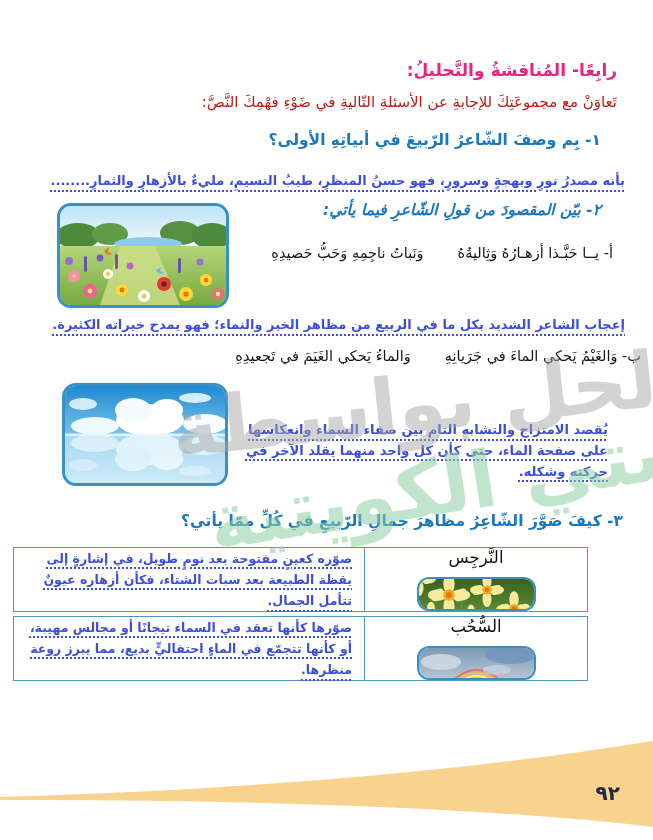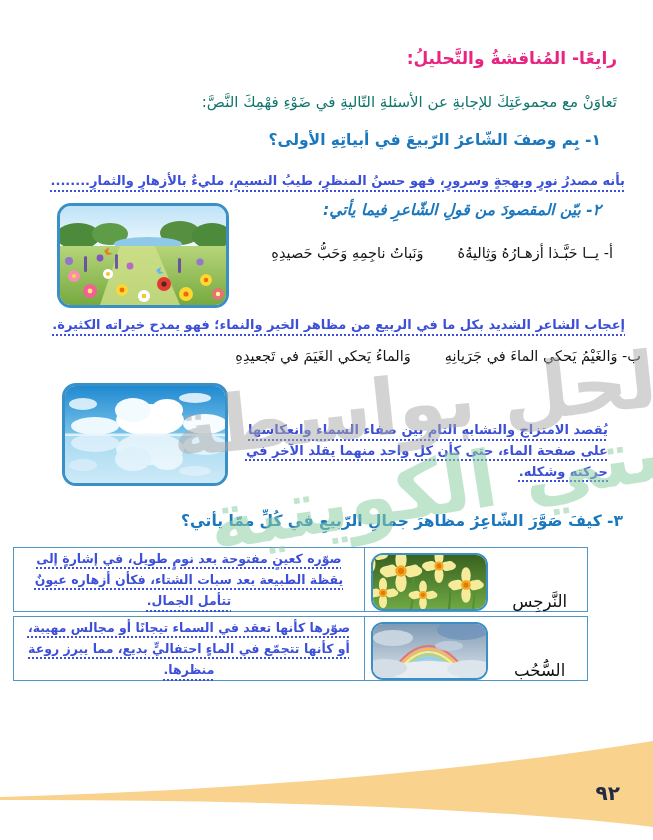--- a/index.html
+++ b/index.html
@@ -2,41 +2,41 @@
 <html lang="ar" dir="rtl"><head>
 <meta charset="utf-8">
 <style>
   html,body{margin:0;padding:0;background:#ffffff;}
   .page{
     position:relative;width:653px;height:840px;background:#ffffff;
     font-family:"DejaVu Sans", sans-serif;direction:rtl;overflow:hidden;
   }
   .abs{position:absolute;}
   .title{color:#e82580;font-weight:bold;font-size:17px;}
-  .intro{color:#0f766e;font-size:15px;}
+  .intro{color:#b91c1c;font-size:15px;}
   .question{color:#1b78be;font-weight:bold;font-size:15.5px;}
   .answer{
     color:#3c4fd9;font-weight:bold;font-size:13px;line-height:1.6;
-    text-decoration:underline dotted 1.5px;text-underline-offset:5px;text-align:center;
+    text-decoration:underline dotted 1.5px;text-underline-offset:5px;
   }
   .nowrap{white-space:nowrap;}
   .verse{display:flex;gap:34px;color:#141414;font-size:14.5px;font-weight:500;}
   .pic{
     border:3px solid #3a8fc7;border-radius:14px;overflow:hidden;
     box-shadow:0 0 0 1px #bfe0f2 inset;background:#dfeefa;
   }
   .pic svg{display:block;}
   .t-row{
     position:absolute;left:13px;right:65px;height:63px;
     border:1.5px solid #4f98c6;background:#ffffff;
     display:flex;flex-direction:row;align-items:stretch;
   }
   .t-right{
-    width:222px;display:flex;align-items:flex-end;gap:10px;
-    padding:0 6px;box-sizing:border-box;
+    width:222px;display:flex;align-items:center;gap:10px;
+    padding:0 6px;box-sizing:border-box;flex-direction:column;
   }
   .t-label{color:#101010;font-size:16.5px;width:84px;text-align:center;}
   .t-pic{border:2.5px solid #3a8fc7;border-radius:12px;overflow:hidden;background:#eef;}
   .t-pic svg{display:block;}
   .t-answer{
     flex:1;border-left:0;border-right:1.5px solid #4f98c6;
     display:flex;align-items:center;padding:4px 12px;box-sizing:border-box;
   }
   .t-answer .answer{font-size:12.5px;line-height:1.7;}
   .watermark{
@@ -49,21 +49,21 @@
   .page-number{
     position:absolute;top:781px;right:33px;z-index:2;
     color:#232a43;font-weight:bold;font-size:20px;
   }
 </style>
 </head>
 <body>
 
 <div class="page">
 
-  <div class="abs title" style="top:48px;right:36px;">رابِعًا- المُناقشةُ والتَّحليلُ:</div>
+  <div class="abs title" style="top:60px;right:36px;">رابِعًا- المُناقشةُ والتَّحليلُ:</div>
 
   <div class="abs intro nowrap" style="top:93px;right:36px;">تَعاوَنْ مع مجموعَتِكَ للإجابةِ عن الأسئلةِ التّاليةِ في ضَوْءِ فهْمِكَ النَّصَّ:</div>
 
   <div class="abs question nowrap" style="top:131px;right:52px;margin-left:24px;">١- بِم وصفَ الشّاعرُ الرّبيعَ في أبياتِهِ الأولى؟</div>
 
   <div class="abs answer nowrap" style="top:171px;right:28px;">بأنه مصدرُ نورٍ وبهجةٍ وسرورٍ، فهو حسنُ المنظرِ، طيبُ النسيمِ، مليءٌ بالأزهارِ والثمارِ........</div>
 
   <div class="abs question nowrap" style="top:201px;right:52px;font-style:italic;">٢- بيّن المقصودَ من قولِ الشّاعرِ فيما يأتي:</div>
 
   <div class="abs pic" style="top:203px;left:57px;width:166px;height:99px;">

